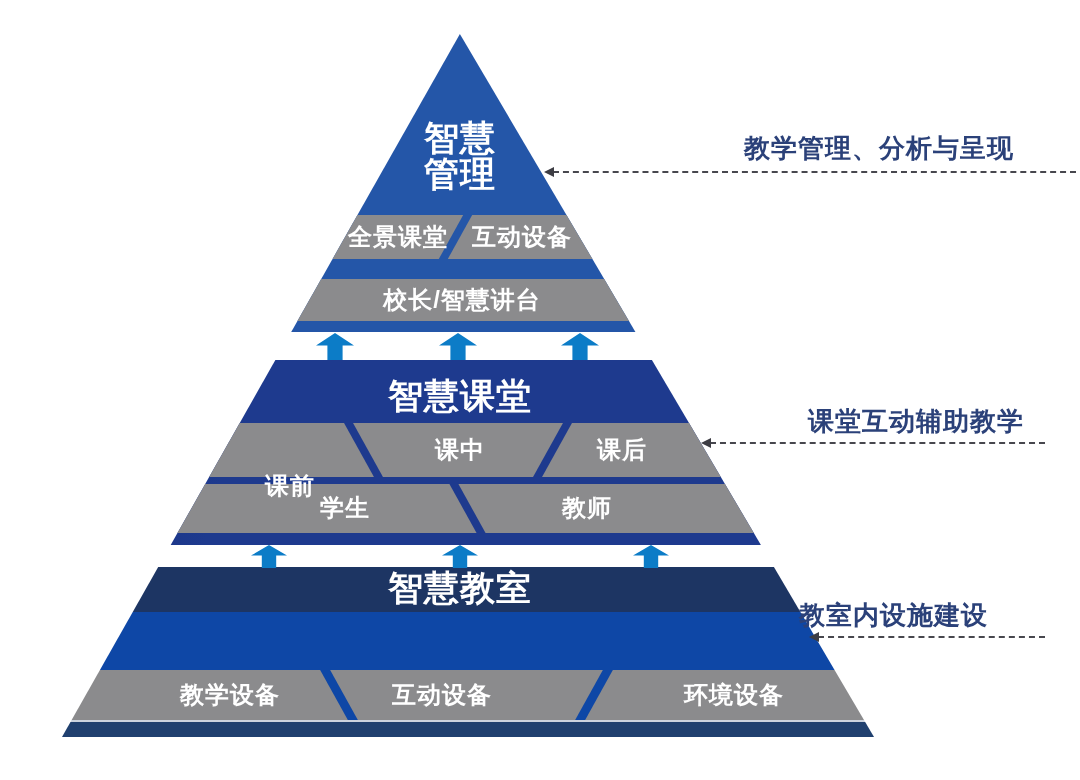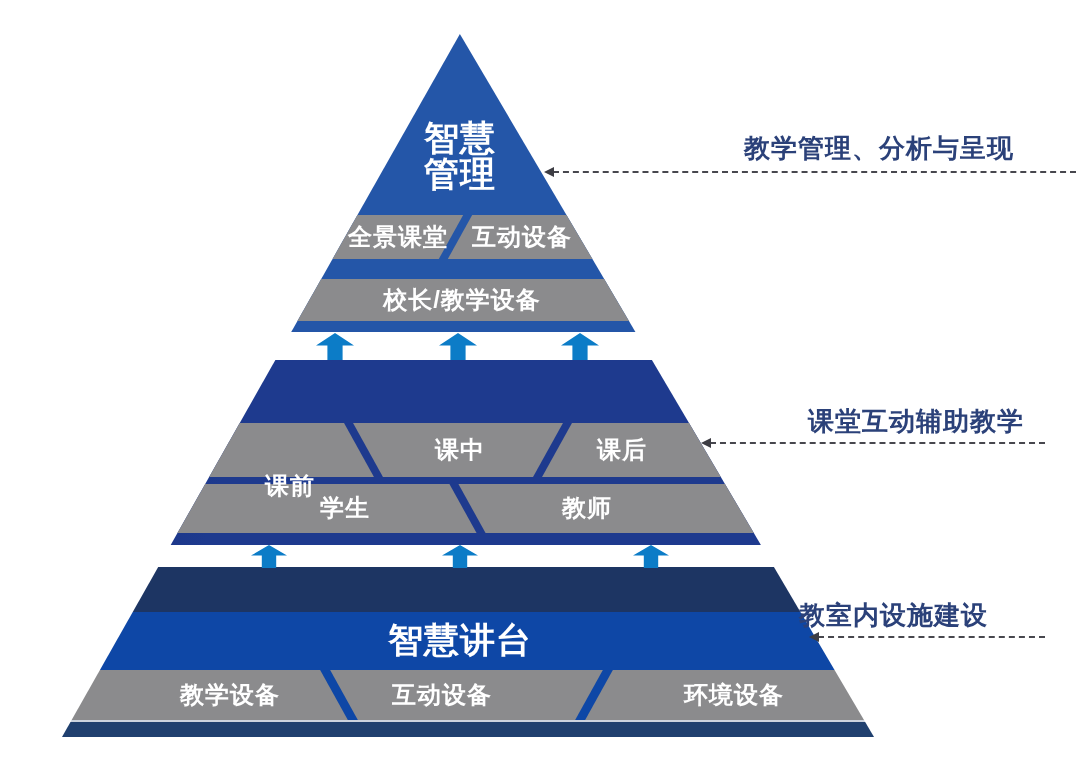--- a/index.html
+++ b/index.html
@@ -80,29 +80,30 @@
     <div class="sep t2 lean-r" style="left:297px; top:389px; height:54px;"></div>
     <div class="sep t2 lean-l" style="left:486px; top:389px; height:54px;"></div>
     <div class="sep t2 lean-r" style="left:401px; top:450px; height:49px;"></div>
     <div class="sep t3 lean-r" style="left:272px; top:636px; height:50px;"></div>
     <div class="sep t3 lean-l" style="left:527px; top:636px; height:50px;"></div>
 
     <div class="plabel big" style="left:398px; top:104px;">智慧</div>
     <div class="plabel big" style="left:398px; top:140px;">管理</div>
     <div class="plabel" style="left:336px; top:203px;">全景课堂</div>
     <div class="plabel" style="left:460px; top:203px;">互动设备</div>
-    <div class="plabel" style="left:400px; top:266px;">校长/教学设备</div>
+    <div class="plabel" style="left:400px; top:266px;">校长/智慧讲台</div>
 
+    <div class="plabel big" style="left:398px; top:362px;">智慧课堂</div>
     <div class="plabel" style="left:228px; top:416px;margin-top:36px;">课前</div>
     <div class="plabel" style="left:398px; top:416px;">课中</div>
     <div class="plabel" style="left:560px; top:416px;">课后</div>
     <div class="plabel" style="left:283px; top:474px;text-align:right;">学生</div>
     <div class="plabel" style="left:525px; top:474px;">教师</div>
 
-    <div class="plabel big" style="left:398px; top:606px;">智慧讲台</div>
+    <div class="plabel big" style="left:398px; top:554px;">智慧教室</div>
     <div class="plabel" style="left:168px; top:661px;">教学设备</div>
     <div class="plabel" style="left:380px; top:661px;">互动设备</div>
     <div class="plabel" style="left:672px; top:661px;">环境设备</div>
 
     <div class="up-arrow arrow-sm" style="left:254px; top:299px;"></div>
     <div class="up-arrow arrow-sm" style="left:377px; top:299px;"></div>
     <div class="up-arrow arrow-sm" style="left:499px; top:299px;"></div>
     <div class="up-arrow arrow-lg" style="left:189px; top:511px;"></div>
     <div class="up-arrow arrow-lg" style="left:380px; top:511px;"></div>
     <div class="up-arrow arrow-lg" style="left:571px; top:511px;"></div>

